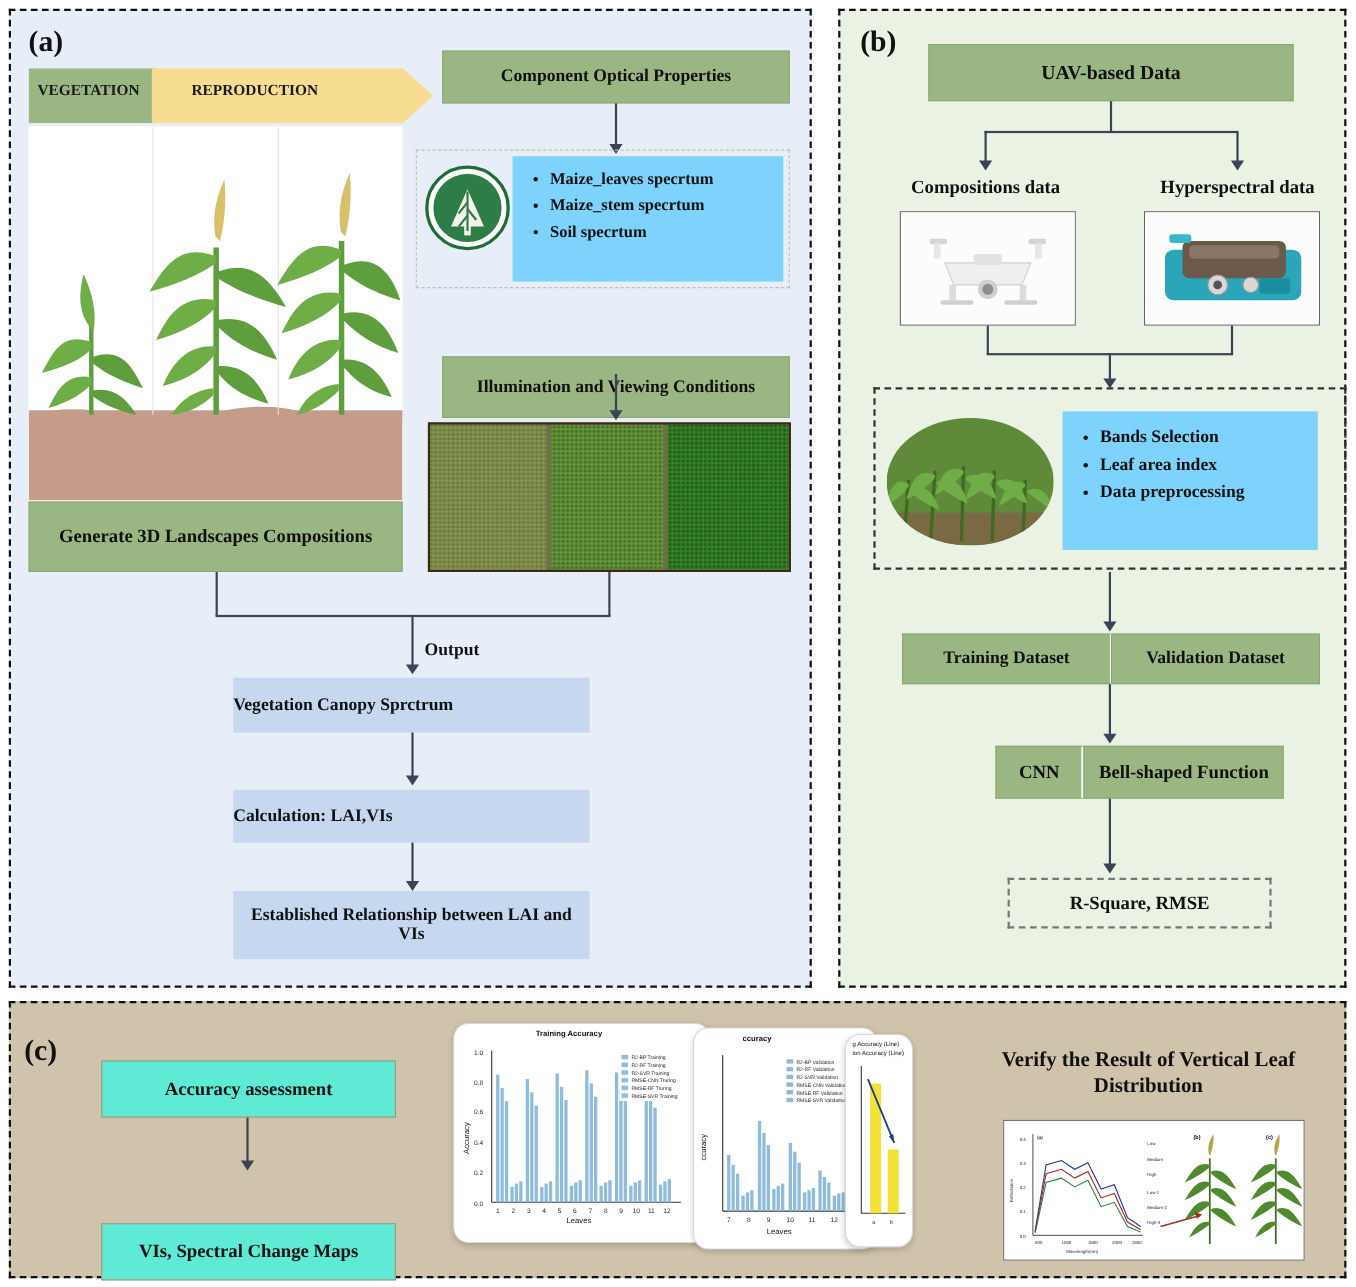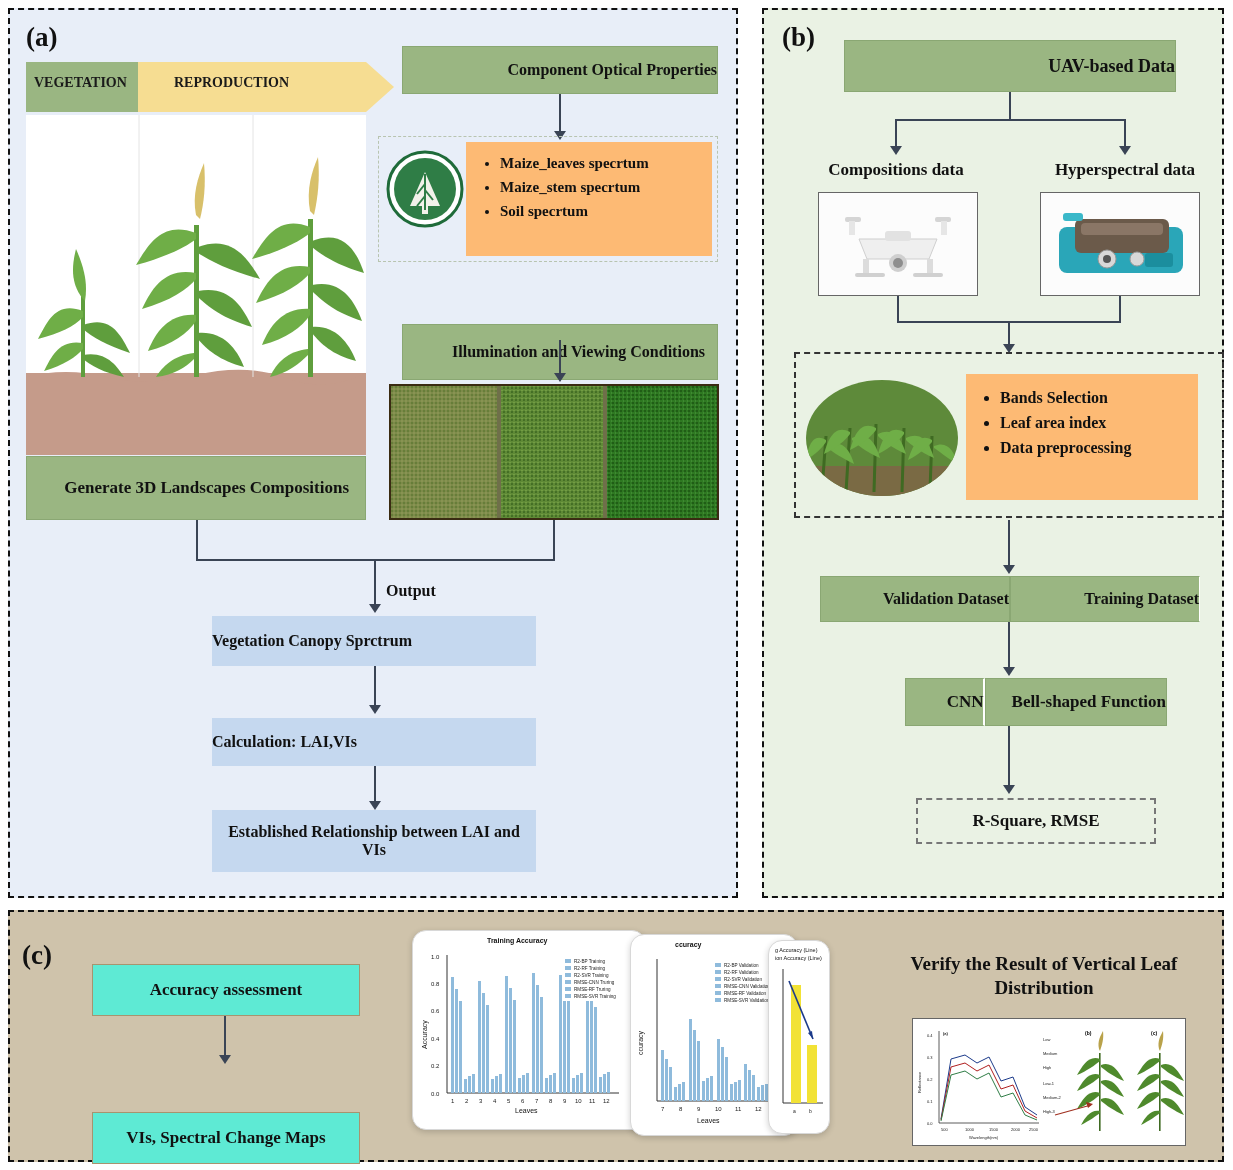--- a/index.html
+++ b/index.html
@@ -2,22 +2,22 @@
 <html><head>
 <meta charset="utf-8">
 <style>
   html,body{margin:0;padding:0;background:#ffffff;}
   body{width:1233px;height:1170px;font-family:"Liberation Serif",serif;color:#111;position:relative;overflow:hidden;}
   .panel{position:absolute;box-sizing:border-box;border:2px dashed #111;}
   #panel-a{left:8px;top:8px;width:730px;height:890px;background:#e8eef8;}
   #panel-b{left:762px;top:8px;width:462px;height:890px;background:#eaf2e4;}
   #panel-c{left:8px;top:910px;width:1216px;height:252px;background:#cfc3ab;}
   .panel-label{position:absolute;font-weight:bold;font-size:27px;font-family:"Liberation Serif",serif;}
-  .greenbox{background:#9ab682;border:1px solid #8aa773;display:flex;align-items:center;justify-content:flex-end;text-align:center;font-weight:bold;box-sizing:border-box;}
-  .lightgreenbox{background:#fdba74;box-sizing:border-box;}
+  .greenbox{background:#9ab682;border:1px solid #8aa773;display:flex;align-items:center;justify-content:center;text-align:center;font-weight:bold;box-sizing:border-box;}
+  .lightgreenbox{background:#7dd3fc;box-sizing:border-box;}
   .bluebox{background:#c5d8ef;display:flex;align-items:center;justify-content:flex-start;text-align:center;font-weight:bold;box-sizing:border-box;}
   .tanbox{background:#5eead4;border:1px solid #a7946f;display:flex;align-items:center;justify-content:center;text-align:center;font-weight:bold;box-sizing:border-box;}
   .abs{position:absolute;box-sizing:border-box;}
   ul.bullets{margin:0;padding:0 0 0 34px;list-style:disc;font-weight:bold;}
   ul.bullets li{margin:7px 0;}
   .arrow-v{position:absolute;background:#3a4455;width:2px;}
   .arrow-head-d{position:absolute;width:0;height:0;border-left:6px solid transparent;border-right:6px solid transparent;border-top:9px solid #3a4455;}
   .thinline{position:absolute;background:#3a4455;}
   .plantimg{position:absolute;background:#ffffff;overflow:hidden;}
   .card{position:absolute;background:#ffffff;border:1px solid #d8d8d8;border-radius:14px;box-shadow:0 2px 6px rgba(0,0,0,0.18);overflow:hidden;}
@@ -251,25 +251,25 @@
     <li>Bands Selection</li>
     <li>Leaf area index</li>
     <li>Data preprocessing</li>
   </ul>
 </div>
 
 <div class="arrow-v" style="left:1008px;top:520px;height:48px;"></div>
 <div class="arrow-head-d" style="left:1003px;top:565px;"></div>
 
 <div class="abs" style="left:820px;top:576px;width:380px;height:46px;display:flex;">
+  <div class="greenbox" style="width:190px;height:46px;font-size:16px;border-right:1px solid #fff;">
+    <span>Training Dataset</span>
+  </div>
   <div class="greenbox" style="width:190px;height:46px;font-size:16px;">
     <span>Validation Dataset</span>
-  </div>
-  <div class="greenbox" style="width:190px;height:46px;font-size:16px;border-right:1px solid #fff;">
-    <span>Training Dataset</span>
   </div>
 </div>
 
 <div class="arrow-v" style="left:1008px;top:622px;height:48px;"></div>
 <div class="arrow-head-d" style="left:1003px;top:667px;"></div>
 
 <div class="abs" style="left:905px;top:678px;width:262px;height:48px;display:flex;">
   <div class="greenbox" style="width:85px;height:48px;font-size:17px;border-right:2px solid #fff;">
     <span>CNN</span>
   </div>

